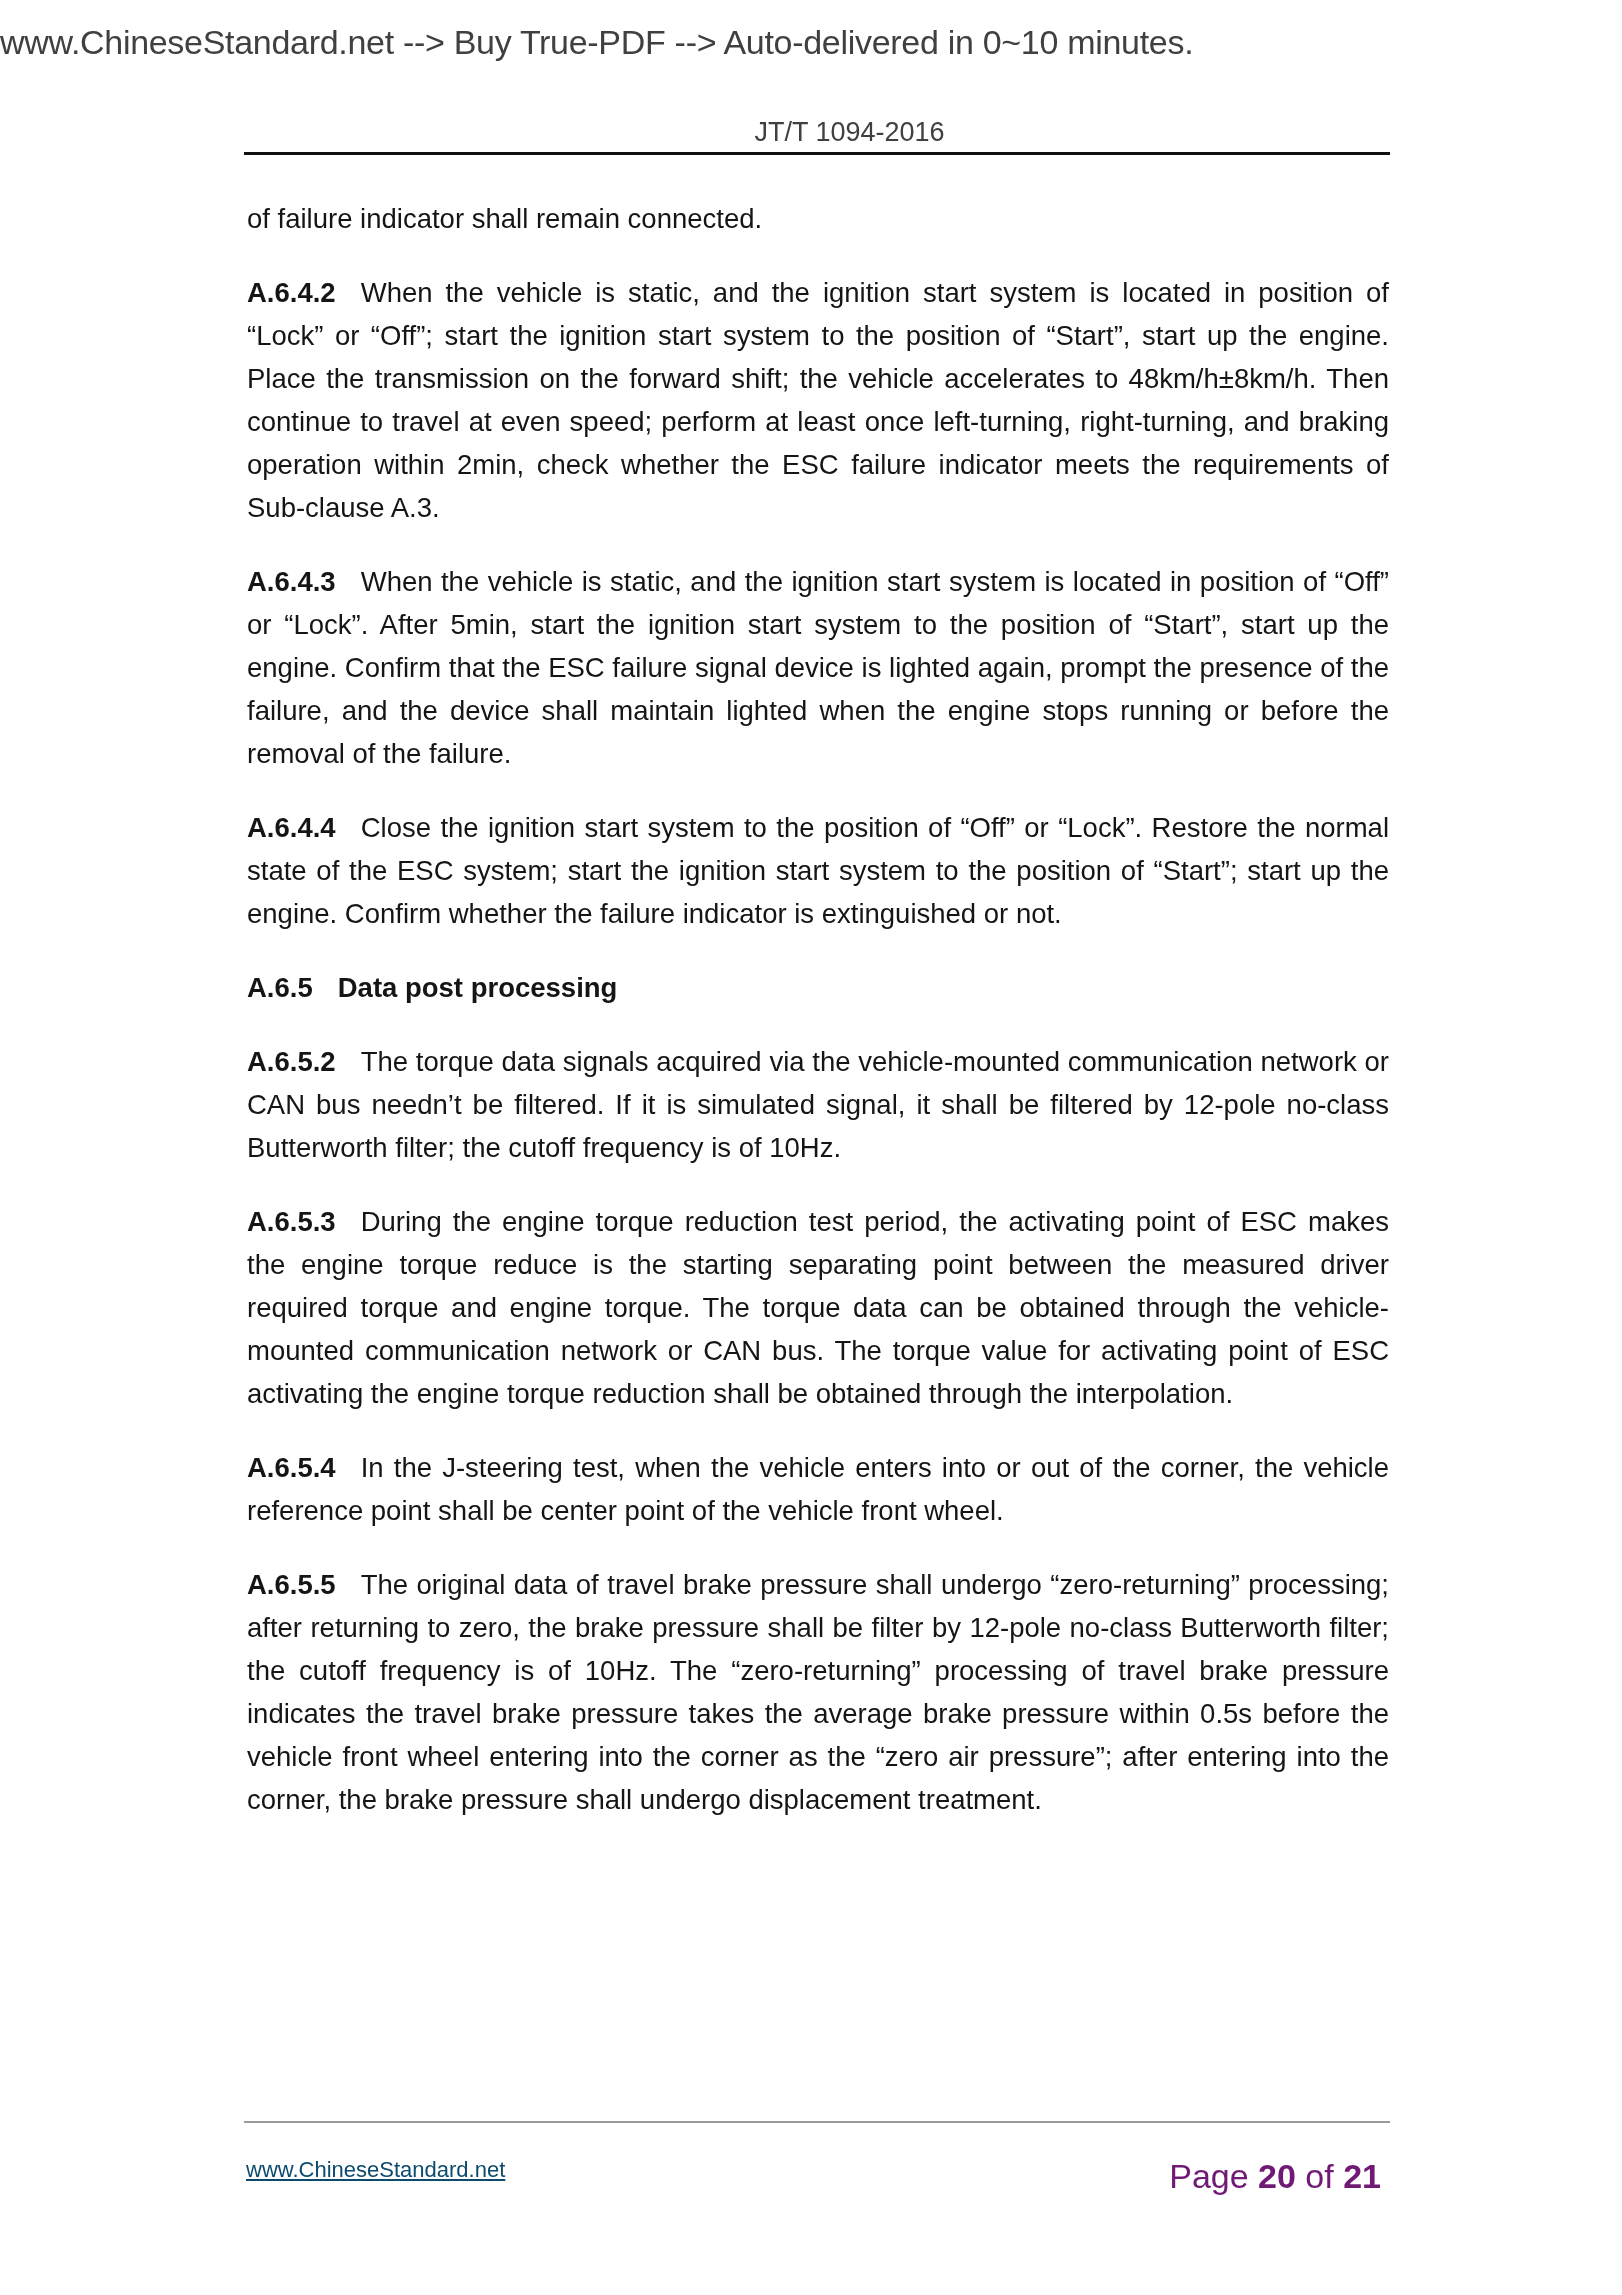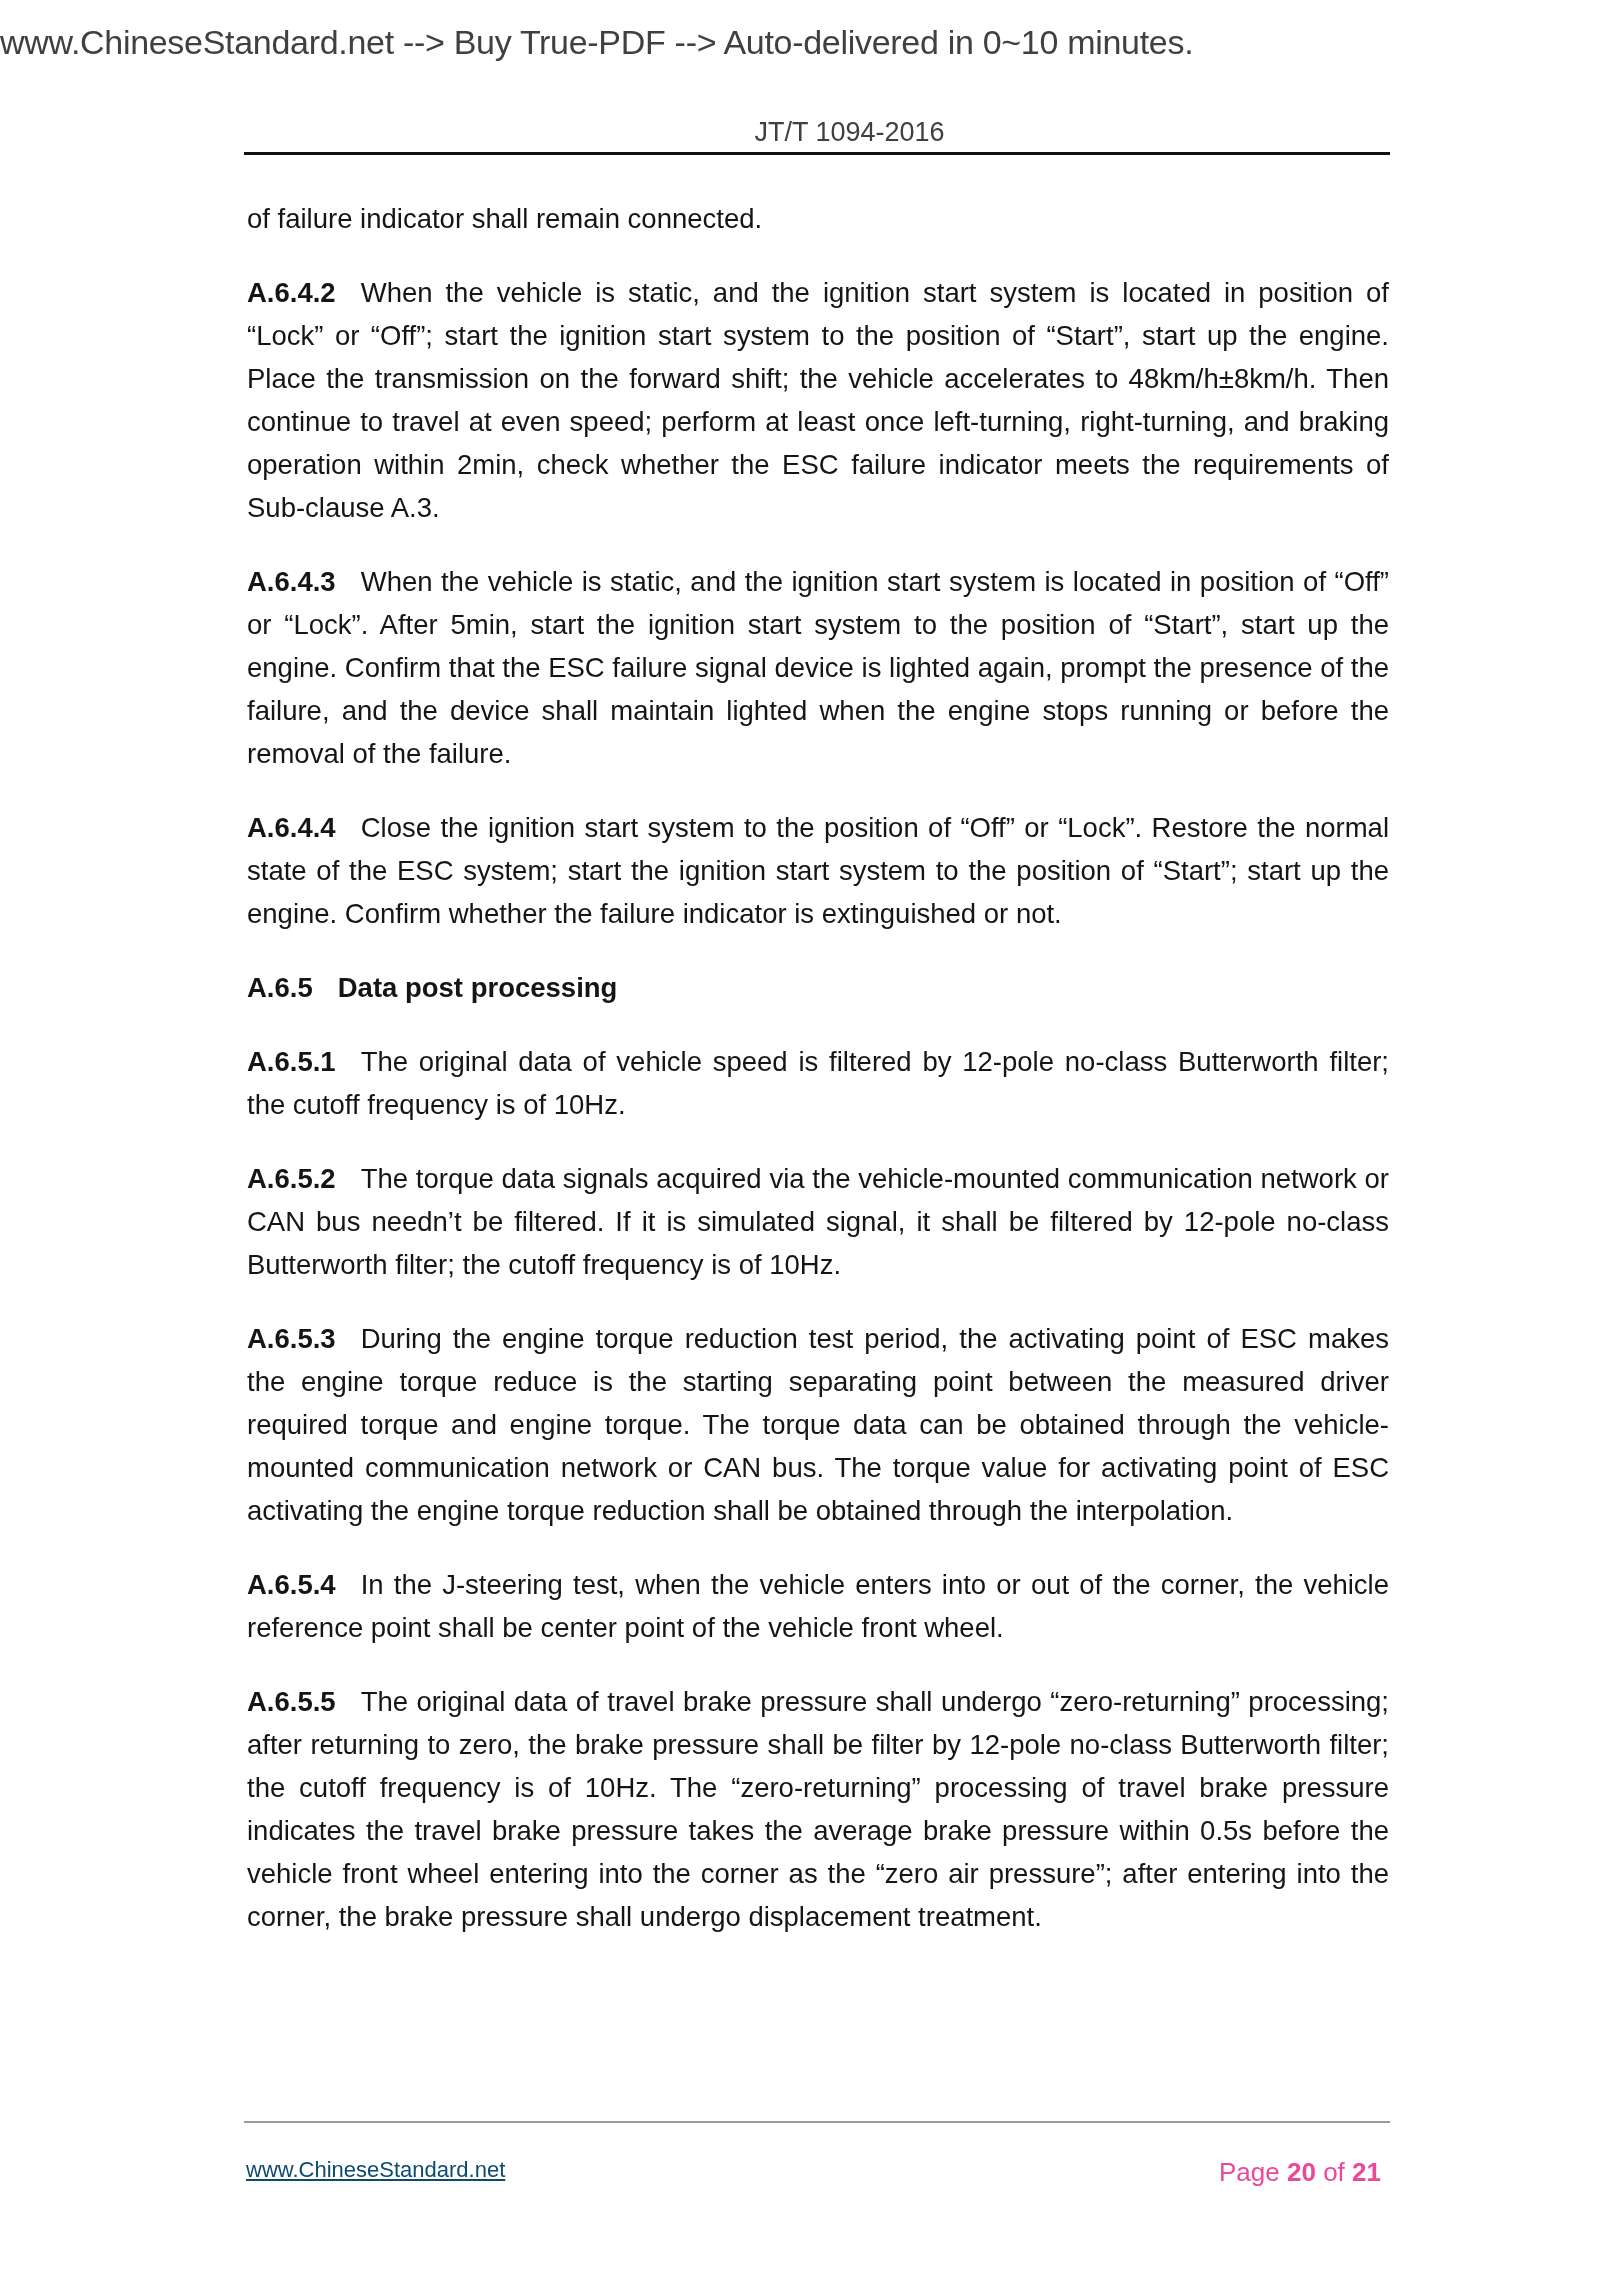--- a/index.html
+++ b/index.html
@@ -27,41 +27,40 @@
   .section-heading { margin: 16px 0 31px 0; font-weight: bold; }
   .section-heading .num { margin-right: 25px; }
   .footer-rule {
     position: absolute; left: 244px; width: 1146px; top: 2121px; height: 1.7px; background: #9a9a9a;
   }
   .footer-link {
     position: absolute; left: 246px; top: 2157px; font-size: 22px; color: #0c4a6e;
     text-decoration: underline; cursor: pointer;
   }
   .footer-page {
-    position: absolute; right: 242px; top: 2157px; font-size: 26px; color: #ec4899; text-align: right;
+    position: absolute; right: 242px; top: 2157px; font-size: 34px; color: #701a75; text-align: right;
   }
   .footer-page b { font-weight: bold; }
 </style>
 </head>
 <body>
 
 <div class="top-banner">www.ChineseStandard.net --&gt; Buy True-PDF --&gt; Auto-delivered in 0~10 minutes.</div>
 <div class="doc-code">JT/T 1094-2016</div>
 <div class="header-rule"></div>
 
 <div class="content">
   <p class="para">of failure indicator shall remain connected.</p>
 
   <p class="para"><span class="num">A.6.4.2</span><span>When the vehicle is static, and the ignition start system is located in position of “Lock” or “Off”; start the ignition start system to the position of “Start”, start up the engine. Place the transmission on the forward shift; the vehicle accelerates to 48km/h±8km/h. Then continue to travel at even speed; perform at least once left-turning, right-turning, and braking operation within 2min, check whether the ESC failure indicator meets the requirements of Sub-clause A.3.</span></p>
   <p class="para"><span class="num">A.6.4.3</span><span>When the vehicle is static, and the ignition start system is located in position of “Off” or “Lock”. After 5min, start the ignition start system to the position of “Start”, start up the engine. Confirm that the ESC failure signal device is lighted again, prompt the presence of the failure, and the device shall maintain lighted when the engine stops running or before the removal of the failure.</span></p>
   <p class="para"><span class="num">A.6.4.4</span><span>Close the ignition start system to the position of “Off” or “Lock”. Restore the normal state of the ESC system; start the ignition start system to the position of “Start”; start up the engine. Confirm whether the failure indicator is extinguished or not.</span></p>
 
   <p class="section-heading"><span class="num">A.6.5</span><span>Data post processing</span></p>
 
-  <p class="para"><span class="num">A.6.5.1</span><span>The original data of vehicle speed is filtered by 12-pole no-class Butterworth filter; the cutoff frequency is of 10Hz.</span></p>
   <p class="para"><span class="num">A.6.5.2</span><span>The torque data signals acquired via the vehicle-mounted communication network or CAN bus needn’t be filtered. If it is simulated signal, it shall be filtered by 12-pole no-class Butterworth filter; the cutoff frequency is of 10Hz.</span></p>
   <p class="para"><span class="num">A.6.5.3</span><span>During the engine torque reduction test period, the activating point of ESC makes the engine torque reduce is the starting separating point between the measured driver required torque and engine torque. The torque data can be obtained through the vehicle-mounted communication network or CAN bus. The torque value for activating point of ESC activating the engine torque reduction shall be obtained through the interpolation.</span></p>
   <p class="para"><span class="num">A.6.5.4</span><span>In the J-steering test, when the vehicle enters into or out of the corner, the vehicle reference point shall be center point of the vehicle front wheel.</span></p>
   <p class="para"><span class="num">A.6.5.5</span><span>The original data of travel brake pressure shall undergo “zero-returning” processing; after returning to zero, the brake pressure shall be filter by 12-pole no-class Butterworth filter; the cutoff frequency is of 10Hz. The “zero-returning” processing of travel brake pressure indicates the travel brake pressure takes the average brake pressure within 0.5s before the vehicle front wheel entering into the corner as the “zero air pressure”; after entering into the corner, the brake pressure shall undergo displacement treatment.</span></p>
 </div>
 
 <div class="footer-rule"></div>
 <a class="footer-link">www.ChineseStandard.net</a>
 <div class="footer-page"><span>Page</span> <b>20</b> <span>of</span> <b>21</b></div>
 

